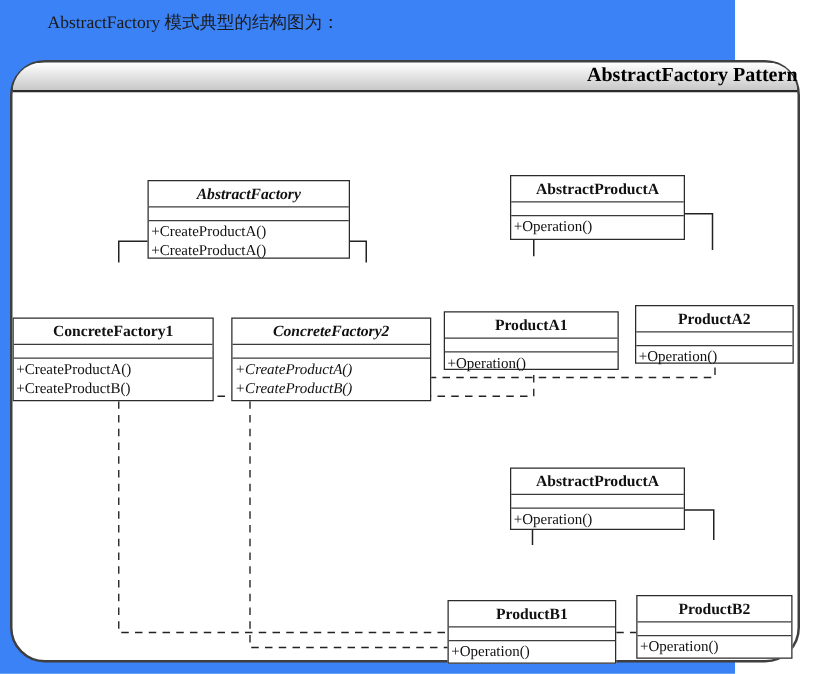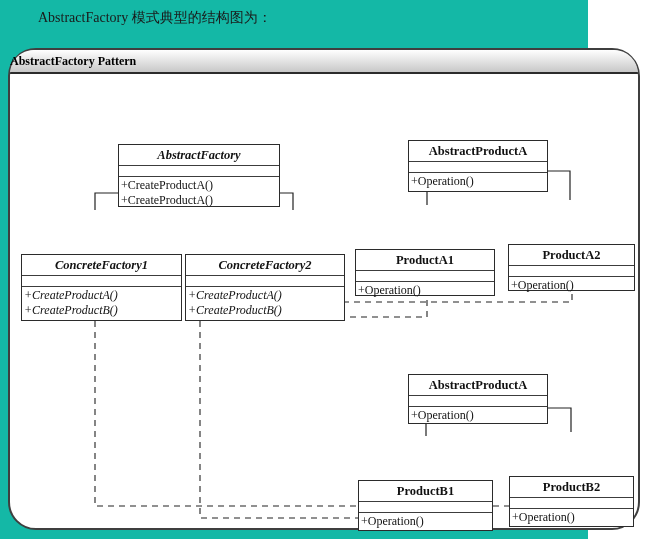--- a/index.html
+++ b/index.html
@@ -1,27 +1,27 @@
 <!DOCTYPE html>
 <html><head>
 <meta charset="utf-8">
 <style>
   html,body{margin:0;padding:0;background:#ffffff;}
   body{width:652px;height:539px;overflow:hidden;
        font-family:"Liberation Serif","DejaVu Serif",serif;color:#111;}
-  .stage{position:relative;width:588px;height:539px;background:#14b8a6;}
+  .stage{position:relative;width:588px;height:539px;background:#3b82f6;}
 
   .caption{position:absolute;left:38px;top:9px;font-size:14px;color:#1a1a1a;white-space:nowrap;}
 
   .frame{position:absolute;left:8px;top:48px;width:632px;height:482px;
          border:2px solid #3f3f3f;border-radius:28px;background:#fff;box-sizing:border-box;}
   .frame-header{position:absolute;left:0;top:0;width:100%;height:24px;
          border-bottom:2px solid #2b2b2b;border-radius:26px 26px 0 0;
          background:linear-gradient(#ffffff,#c8c8c8);box-sizing:border-box;
-         text-align:left;font-weight:bold;font-size:12px;line-height:22px;color:#000;}
+         text-align:right;font-weight:bold;font-size:16px;line-height:22px;color:#000;}
 
   .uml-class{position:absolute;background:#fff;border:1px solid #2b2b2b;box-sizing:border-box;z-index:3;margin-top:44px;}
   .uml-title{height:20px;line-height:20px;text-align:center;font-weight:bold;font-size:12.5px;
              border-bottom:1px solid #3c3c3c;white-space:nowrap;overflow:hidden;}
   .uml-title.abstract{font-style:italic;}
   .uml-attrs{height:10px;border-bottom:1px solid #3c3c3c;}
   .uml-methods{padding:1px 0 0 0;overflow:hidden;}
   .uml-m{font-size:12px;line-height:15px;padding-left:2px;white-space:nowrap;}
 
   svg.connectors{position:absolute;left:0;top:0;z-index:2;}
@@ -86,21 +86,21 @@
   </div>
 
   <div class="uml-class" style="left:408px;top:96px;width:140px;height:52px;">
     <div class="uml-title">AbstractProductA</div>
     <div class="uml-attrs"></div>
     <div class="uml-methods">
       <div class="uml-m">+Operation()</div>
     </div>
   </div>
 
-  <div class="uml-class" style="left:21px;top:210px;width:161px;height:67px;font-style:italic;">
+  <div class="uml-class" style="left:10px;top:210px;width:161px;height:67px;">
     <div class="uml-title">ConcreteFactory1</div>
     <div class="uml-attrs"></div>
     <div class="uml-methods">
       <div class="uml-m">+CreateProductA()</div>
       <div class="uml-m">+CreateProductB()</div>
     </div>
   </div>
 
   <div class="uml-class" style="left:185px;top:210px;width:160px;height:67px;font-style:italic;">
     <div class="uml-title">ConcreteFactory2</div>

